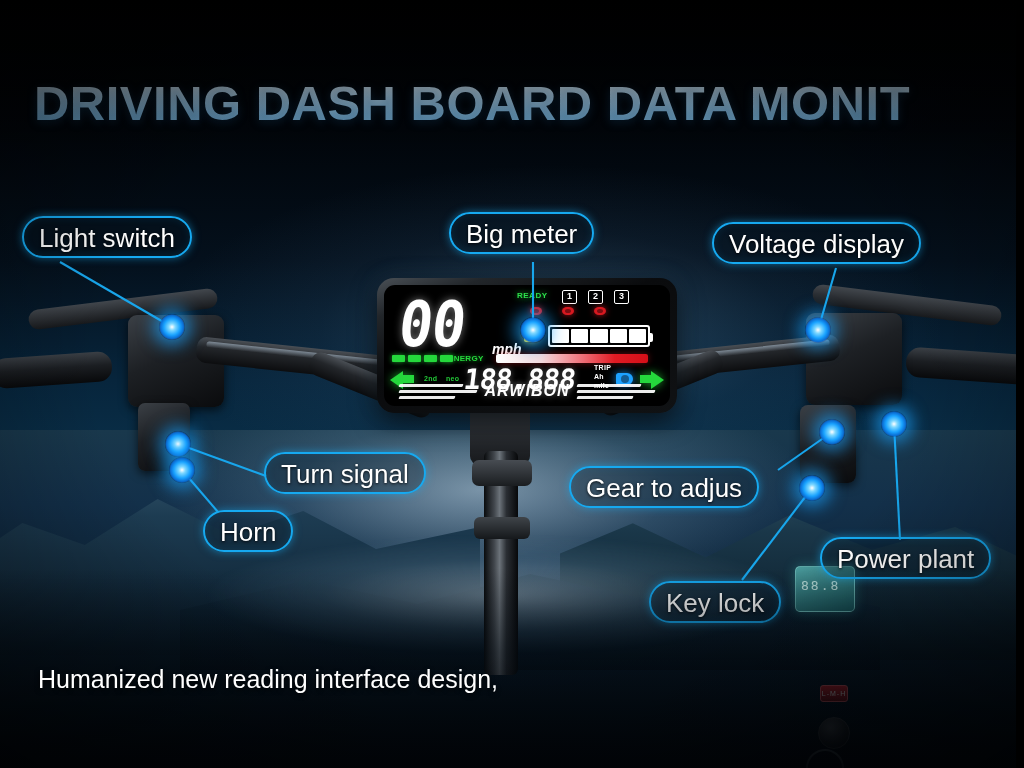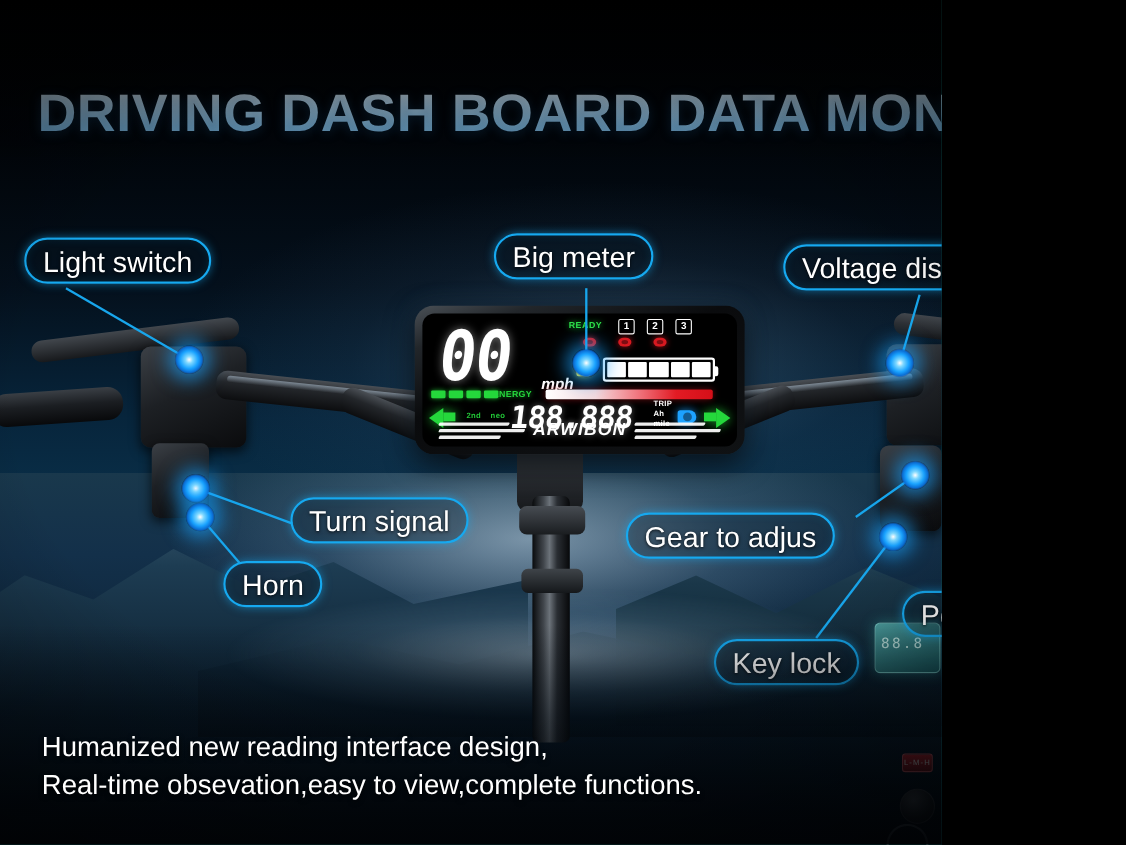--- a/index.html
+++ b/index.html
@@ -1,18 +1,18 @@
 <!DOCTYPE html>
 <html><head>
 <meta charset="utf-8">
 <style>
   html,body{margin:0;padding:0;background:#000;}
   #stage{
-    position:relative;width:856px;height:768px;overflow:hidden;
-    background:#0f766e;
+    position:relative;width:1016px;height:768px;overflow:hidden;
+    background:#8b5cf6;
     font-family:"Liberation Sans", sans-serif;
   }
 
   
   .bg-sky{
     position:absolute;left:0;top:0;width:1024px;height:500px;
     background:
       radial-gradient(520px 220px at 54% 330px, rgba(120,168,205,.30) 0%, rgba(60,96,130,.13) 45%, rgba(0,0,0,0) 75%),
       linear-gradient(180deg,#000103 0%,#01050a 26%,#04101c 52%,#07253c 76%,#0b3550 100%);
   }
@@ -330,16 +330,15 @@
   <div class="pill" style="left:203px; top:510px;">Horn</div>
   <div class="pill" style="left:569px; top:466px;">Gear to adjus</div>
   <div class="pill" style="left:649px; top:581px;">Key lock</div>
   <div class="pill" style="left:820px; top:537px;">Power plant</div>
 
   <div class="bottom-fade"></div>
   <div class="bg-vignette"></div>
 
   <div class="caption">
     <div>Humanized new reading interface design,</div>
-    <div>Real-time obsevation,easy to view,complete functions.</div>
   </div>
 
 </div>
 
 </body></html>

